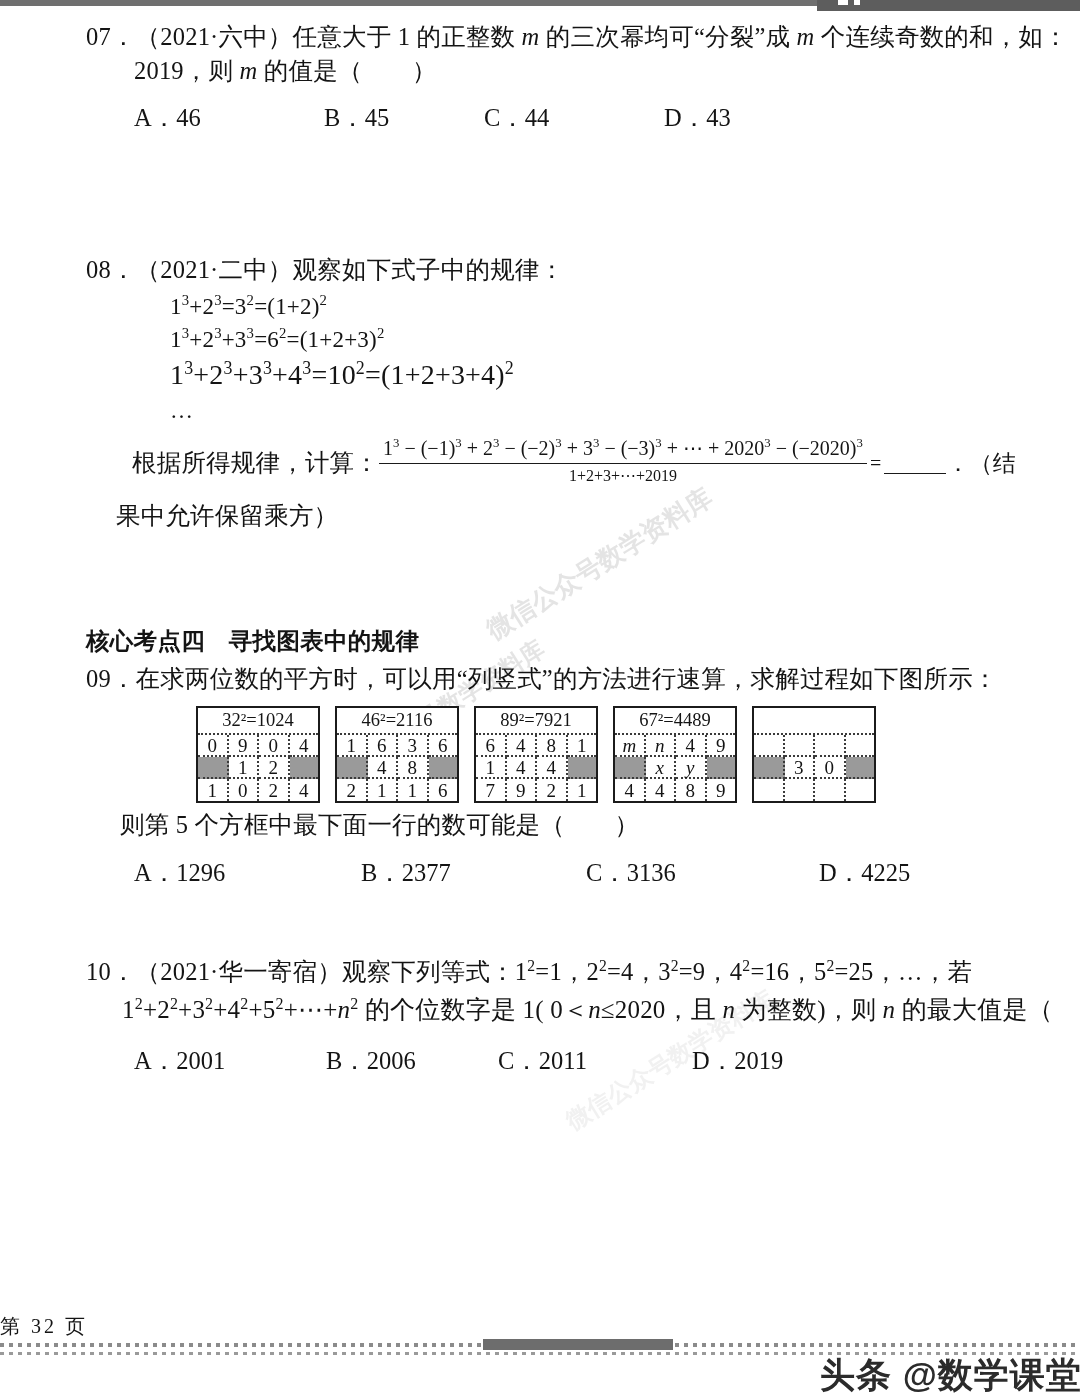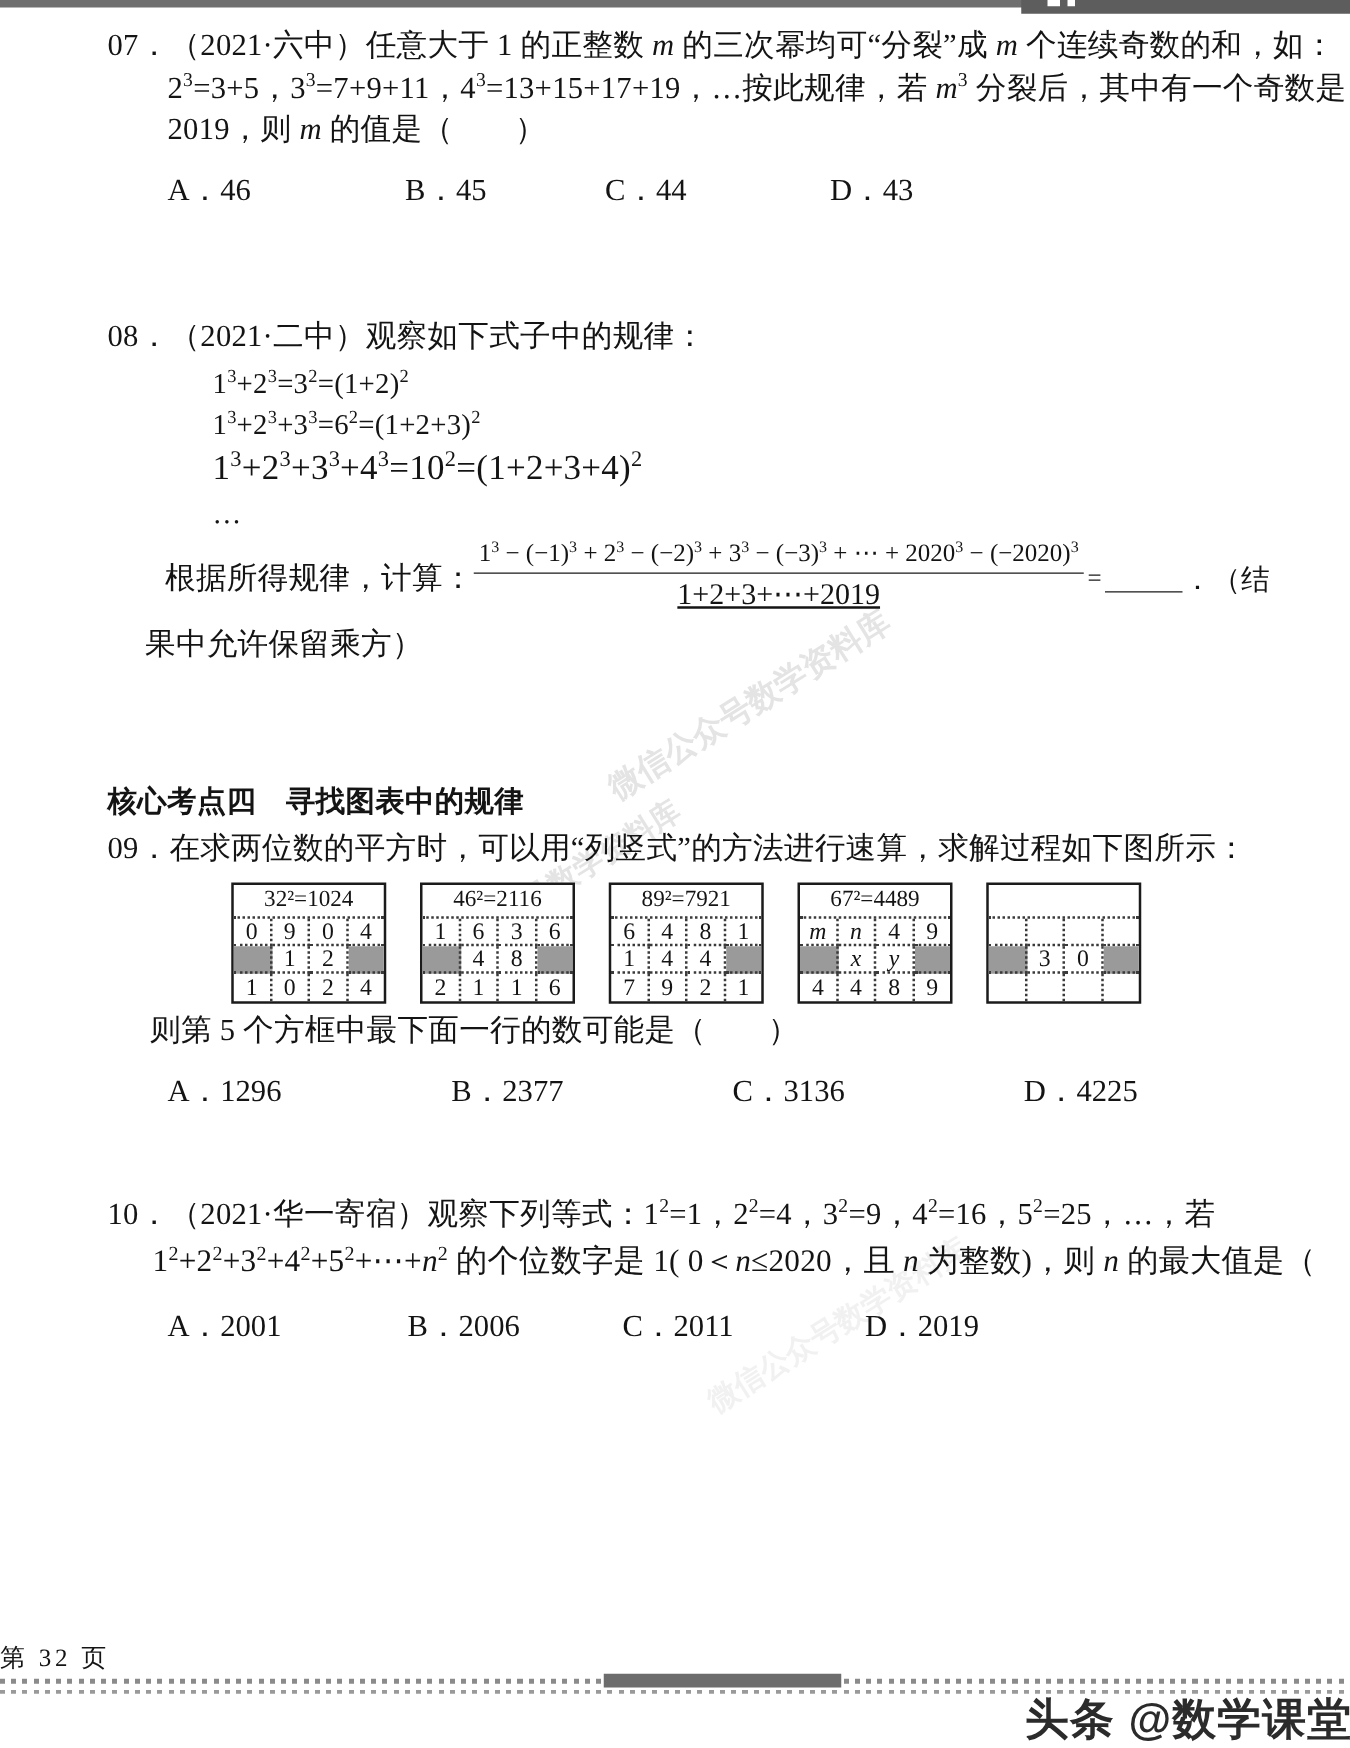--- a/index.html
+++ b/index.html
@@ -91,25 +91,24 @@
     top: -2px;
   }
   .frac .num {
     font-size: 20px;
     padding: 0 4px 2px 4px;
     border-bottom: 1.6px solid #1a1a1a;
     white-space: nowrap;
     line-height: 1.25;
   }
   .frac .den {
-    font-size: 24px;
+    font-size: 16px;
     padding: 2px 4px 0 4px;
     white-space: nowrap;
     line-height: 1.3;
-    text-decoration: underline;
   }
   .blank-ul {
     display: inline-block;
     width: 120px;
     border-bottom: 1.8px solid #1a1a1a;
     height: 19px;
     vertical-align: baseline;
   }
 
   
@@ -213,23 +212,20 @@
 
 <div class="page">
 
   <div class="wm-diag" style="left:480px; top:618px;">微信公众号数学资料库</div>
   <div class="wm-diag" style="left:330px; top:760px; font-size:24px;">微信公众号数学资料库</div>
   <div class="wm-diag" style="left:560px; top:1110px; font-size:24px; color:rgba(120,120,120,0.10);">微信公众号数学资料库</div>
 
   <div class="q-block" style="left:86px; top:25px; width:930px;">
     <div class="line" style="margin-bottom:9px;">
       07．（2021·六中）任意大于 1 的正整数 <span class="ital">m</span> 的三次幂均可“分裂”成 <span class="ital">m</span> 个连续奇数的和，如：
-    </div>
-    <div class="line indent1" style="margin-left:48px; margin-bottom:9px;">
-      2<sup>3</sup>=3+5，3<sup>3</sup>=7+9+11，4<sup>3</sup>=13+15+17+19，…按此规律，若 <span class="ital">m</span><sup>3</sup> 分裂后，其中有一个奇数是
     </div>
     <div class="line indent1" style="margin-left:48px; margin-bottom:18px;">
       2019，则 <span class="ital">m</span> 的值是（　　）
     </div>
     <div class="opts" style="margin-left:48px;">
       <span class="opt" style="width:190px;">A．46</span>
       <span class="opt" style="width:160px;">B．45</span>
       <span class="opt" style="width:180px;">C．44</span>
       <span class="opt">D．43</span>
     </div>
@@ -263,21 +259,21 @@
     </div>
 
     <div class="line" style="margin-left:30px; margin-top:12px;">果中允许保留乘方）</div>
   </div>
 
   <div class="q-block" style="left:86px; top:625px; width:930px;">
     <div class="section-head" style="margin-bottom:10px;">核心考点四　寻找图表中的规律</div>
     <div class="line">09．在求两位数的平方时，可以用“列竖式”的方法进行速算，求解过程如下图所示：</div>
   </div>
 
-  <div class="boxrow" style="left:185px; top:706px; gap:27px;">
+  <div class="boxrow" style="left:196px; top:706px; gap:15px;">
 
     <div class="vbox">
       <div class="hdr">32²=1024</div>
       <div class="hrow dashed-bottom">
         <div class="cell">0</div>
         <div class="cell">9</div>
         <div class="cell">0</div>
         <div class="cell">4</div>
       </div>
       <div class="hrow dashed-bottom">

